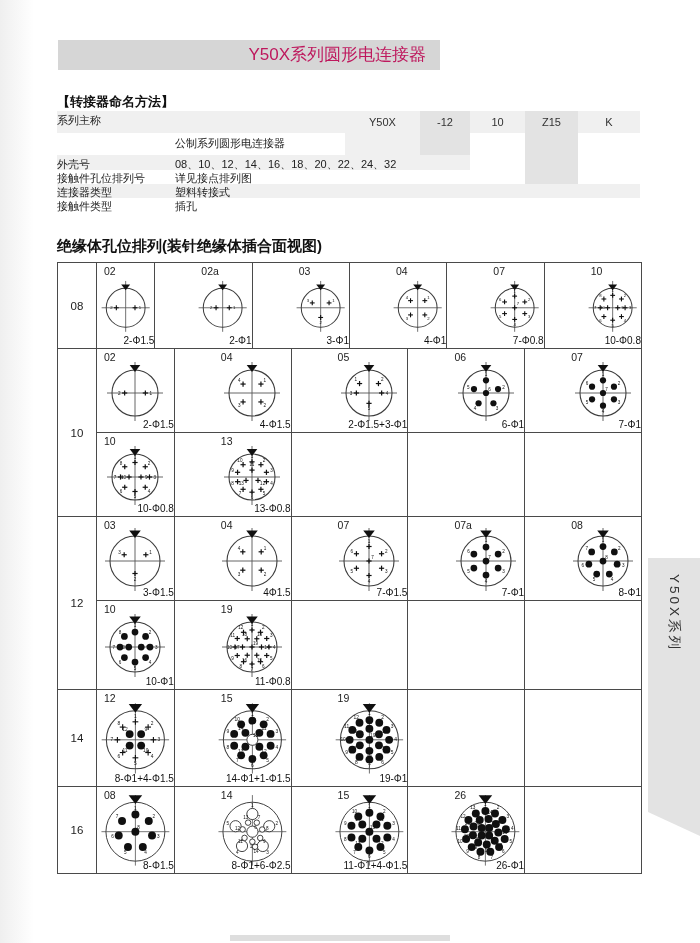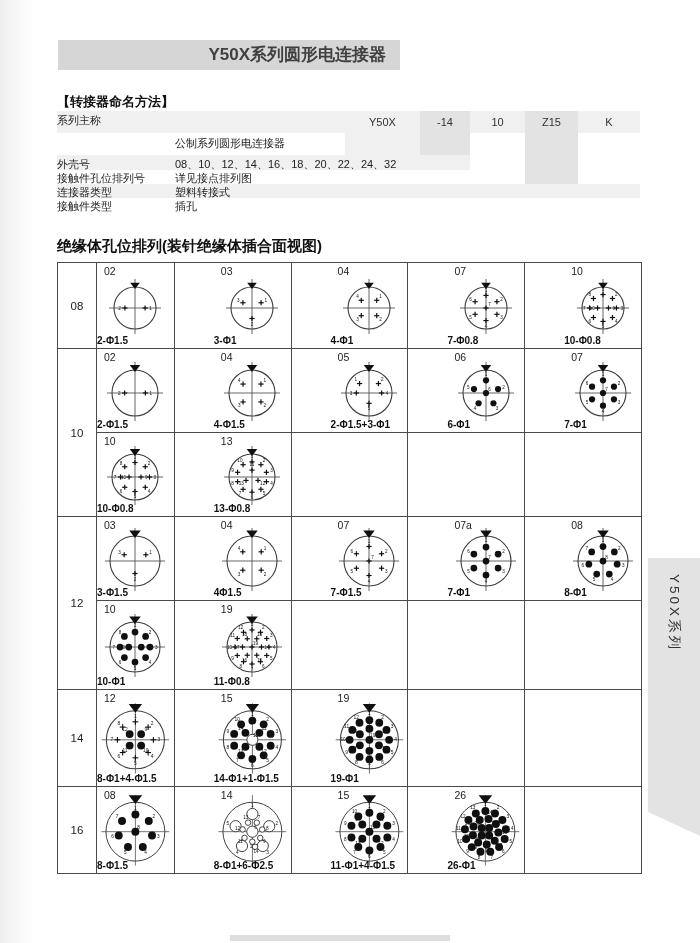--- a/index.html
+++ b/index.html
@@ -1,22 +1,22 @@
 <!DOCTYPE html>
 <html><head>
 <meta charset="utf-8">
 <style>
   html,body{margin:0;padding:0;background:#fff;}
   .page{position:relative;width:700px;height:943px;background:#ffffff;overflow:hidden;
         font-family:"Liberation Sans","DejaVu Sans",sans-serif;color:#1c1c1c;}
   .left-shade{position:absolute;left:0;top:0;width:34px;height:943px;
         background:linear-gradient(to right,#efefef,#ffffff);}
-  .title-bar{position:absolute;left:58px;top:40px;width:342px;height:30px;background:#d6d6d6;
+  .title-bar{position:absolute;left:58px;top:40px;width:382px;height:30px;background:#d6d6d6;
         line-height:30px;text-align:right;padding-right:14px;box-sizing:border-box;
-        font-size:17px;font-weight:bold;color:#404040;}
+        font-size:17px;font-weight:normal;color:#be185d;}
   .naming-heading{position:absolute;left:57px;top:93px;font-size:13px;font-weight:bold;color:#111;}
   .block{position:absolute;}
   .b-light{background:#f0f0f0;}
   .b-dark{background:#e3e3e3;}
   .naming{position:absolute;left:57px;top:111px;width:583px;height:104px;z-index:2;}
   .nrow{position:absolute;left:0;width:583px;height:14px;font-size:11px;line-height:14px;color:#222;}
   .nlabel{position:absolute;left:0;white-space:nowrap;}
   .nvalue{position:absolute;left:118px;white-space:nowrap;}
   .code-cell{position:absolute;top:0;height:22px;line-height:22px;text-align:center;
         font-size:11px;color:#333;}
@@ -25,22 +25,22 @@
         border-left:1px solid #4a4a4a;box-sizing:border-box;}
   .shell-row{display:flex;border-bottom:1px solid #4a4a4a;}
   .shell-label{width:38px;flex:0 0 38px;border-right:1px solid #4a4a4a;display:flex;
         align-items:center;justify-content:center;font-size:11.5px;color:#222;}
   .shell-bands{flex:1;display:flex;flex-direction:column;min-width:0;}
   .band{display:flex;gap:39px;}
   .band + .band{border-top:1px solid #4a4a4a;}
   .cell{flex:1;border-right:1px solid #4a4a4a;position:relative;display:flex;
         align-items:center;justify-content:center;box-sizing:border-box;min-width:0;}
   .arr{position:absolute;top:2px;left:7px;font-size:10.5px;color:#222;}
-  .caption{position:absolute;bottom:2px;left:0;width:100%;text-align:left;
-        font-size:10px;font-weight:bold;color:#111;white-space:nowrap;z-index:2;}
+  .caption{position:absolute;bottom:2px;left:0;width:100%;text-align:right;
+        font-size:10px;font-weight:normal;color:#111;white-space:nowrap;z-index:2;}
   .cell svg{display:block;margin-top:-2px;}
   .side-tab{position:absolute;left:648px;top:558px;width:52px;height:278px;background:#e3e3e3;
         clip-path:polygon(0 0,100% 0,100% 100%,0 calc(100% - 24px));}
   .side-tab-label{position:absolute;top:16px;left:50%;transform:translateX(-50%);
         writing-mode:vertical-rl;text-orientation:sideways;font-size:13.5px;color:#333;
         letter-spacing:3px;white-space:nowrap;}
   .bottom-bar{position:absolute;left:230px;top:935px;width:220px;height:6px;background:#dedede;}
 </style>
 </head>
 <body>
@@ -80,21 +80,21 @@
       </div>
       <div class="nrow" style="top: 88px;">
         <span class="nlabel">接触件类型</span>
         <span class="nvalue">插孔</span>
       </div>
       <div class="nrow" style="top: 74px;">
         <span class="nlabel">连接器类型</span>
         <span class="nvalue">塑料转接式</span>
       </div>
       <div class="code-cell" style="left: 288px; width: 75px;">Y50X</div>
-      <div class="code-cell" style="left: 363px; width: 50px;">-14</div>
+      <div class="code-cell" style="left: 363px; width: 50px;">-12</div>
       <div class="code-cell" style="left: 413px; width: 55px;">10</div>
       <div class="code-cell" style="left: 468px; width: 53px;">Z15</div>
       <div class="code-cell" style="left: 521px; width: 62px;">K</div>
     </div>
 
   <div class="layout-heading">绝缘体孔位排列(装针绝缘体插合面视图)</div>
 
   <div class="ltable" id="ltable">
       <div class="shell-row">
         <div class="shell-label">08</div>
@@ -110,20 +110,38 @@
                   <path d="M-4.83,-25.3 L4.83,-25.3 L0,-19 Z" fill="#101010"></path>
                   <line x1="7.48" y1="-6.17221986770266e-16" x2="12.68" y2="-6.17221986770266e-16" stroke="#101010" stroke-width="1.2"></line>
                   <line x1="10.08" y1="-2.6000000000000005" x2="10.08" y2="2.5999999999999996" stroke="#101010" stroke-width="1.2"></line>
                   <text x="15.48" y="1.5999999999999992" font-size="4.6" fill="#111" text-anchor="middle" font-family="Liberation Sans, DejaVu Sans, sans-serif">1</text>
                   <line x1="-12.68" y1="1.851665960310798e-15" x2="-7.48" y2="1.851665960310798e-15" stroke="#101010" stroke-width="1.2"></line>
                   <line x1="-10.08" y1="-2.5999999999999983" x2="-10.08" y2="2.600000000000002" stroke="#101010" stroke-width="1.2"></line>
                   <text x="-15.48" y="1.600000000000003" font-size="4.6" fill="#111" text-anchor="middle" font-family="Liberation Sans, DejaVu Sans, sans-serif">2</text>
                 </g>
               </svg>
               <div class="caption">2-Φ1.5</div>
+            </div>
+            <div class="cell">
+              <div class="arr">02a</div>
+              <svg width="62" height="62" viewBox="-31 -31 62 62">
+                <g transform="translate(0,3)">
+                  <line x1="-26" y1="0" x2="26" y2="0" stroke="#555" stroke-width="0.9"></line>
+                  <line x1="0" y1="-29" x2="0" y2="26" stroke="#555" stroke-width="0.9"></line>
+                  <circle cx="0" cy="0" r="21" fill="none" stroke="#3d3d3d" stroke-width="1.1"></circle>
+                  <path d="M-4.83,-25.3 L4.83,-25.3 L0,-19 Z" fill="#101010"></path>
+                  <line x1="4.540000000000001" y1="-4.3719890729560514e-16" x2="9.74" y2="-4.3719890729560514e-16" stroke="#101010" stroke-width="1.2"></line>
+                  <line x1="7.140000000000001" y1="-2.6000000000000005" x2="7.140000000000001" y2="2.5999999999999996" stroke="#101010" stroke-width="1.2"></line>
+                  <text x="12.54" y="1.5999999999999994" font-size="4.6" fill="#111" text-anchor="middle" font-family="Liberation Sans, DejaVu Sans, sans-serif">1</text>
+                  <line x1="-9.74" y1="1.3115967218868153e-15" x2="-4.540000000000001" y2="1.3115967218868153e-15" stroke="#101010" stroke-width="1.2"></line>
+                  <line x1="-7.140000000000001" y1="-2.5999999999999988" x2="-7.140000000000001" y2="2.6000000000000014" stroke="#101010" stroke-width="1.2"></line>
+                  <text x="-12.54" y="1.6000000000000023" font-size="4.6" fill="#111" text-anchor="middle" font-family="Liberation Sans, DejaVu Sans, sans-serif">2</text>
+                </g>
+              </svg>
+              <div class="caption">2-Φ1</div>
             </div>
             <div class="cell">
               <div class="arr">03</div>
               <svg width="62" height="62" viewBox="-31 -31 62 62">
                 <g transform="translate(0,3)">
                   <line x1="-26" y1="0" x2="26" y2="0" stroke="#555" stroke-width="0.9"></line>
                   <line x1="0" y1="-29" x2="0" y2="26" stroke="#555" stroke-width="0.9"></line>
                   <circle cx="0" cy="0" r="21" fill="none" stroke="#3d3d3d" stroke-width="1.1"></circle>
                   <path d="M-4.83,-25.3 L4.83,-25.3 L0,-19 Z" fill="#101010"></path>
                   <line x1="6.493266739736606" y1="-5.250000000000001" x2="11.693266739736606" y2="-5.250000000000001" stroke="#101010" stroke-width="1.2"></line>

